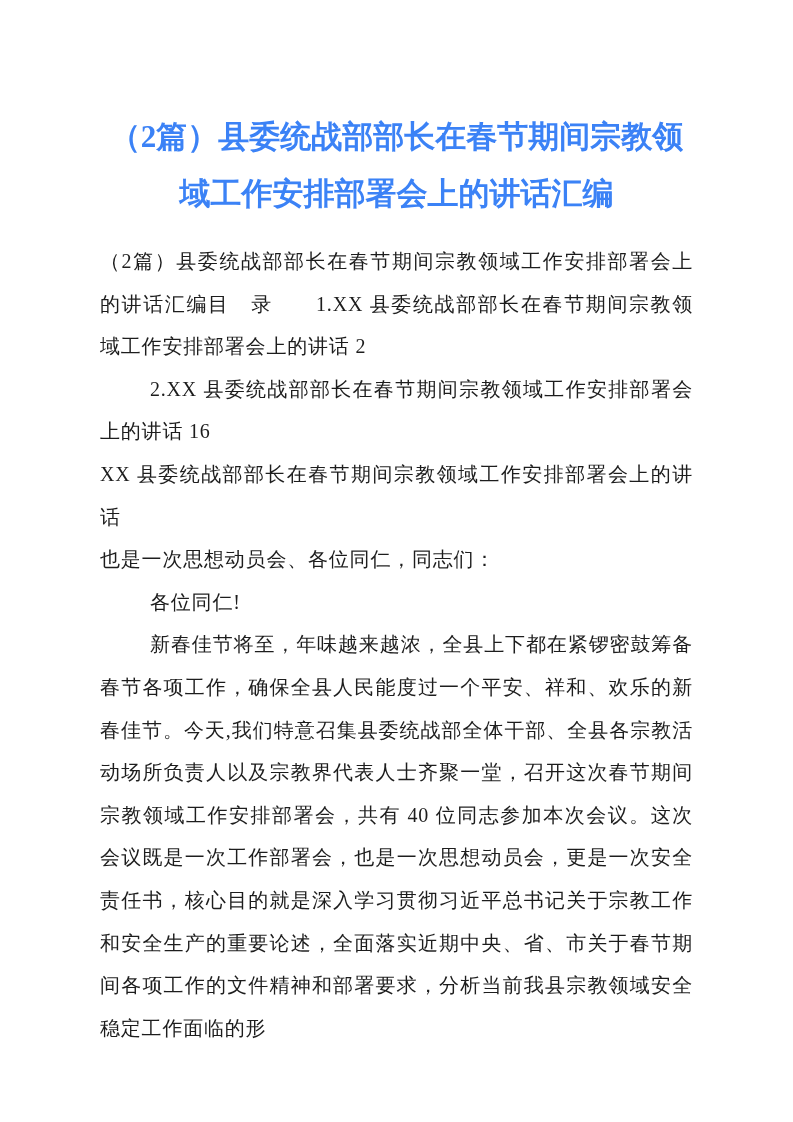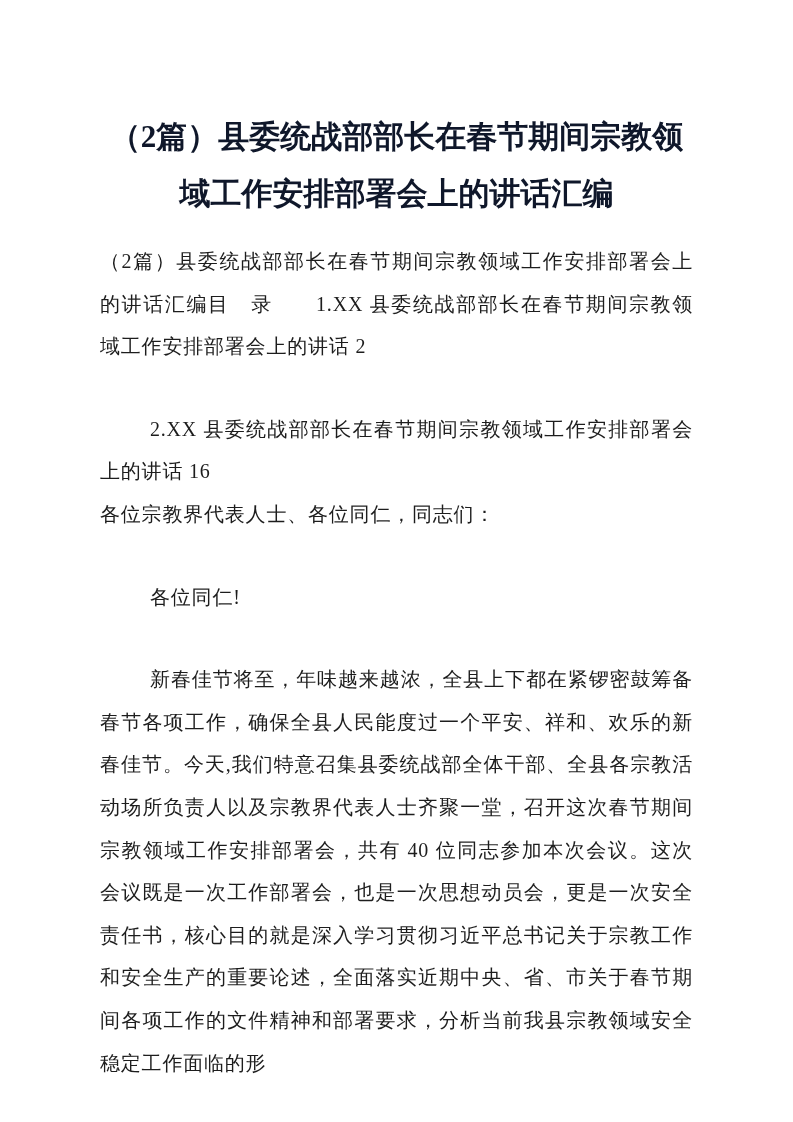--- a/index.html
+++ b/index.html
@@ -16,45 +16,45 @@
     background: #ffffff;
     overflow: hidden;
     font-family: "Liberation Serif", "DejaVu Serif", serif;
   }
   .doc-title {
     margin: 0 0 18px 0;
     font-size: 31px;
     line-height: 57px;
     font-weight: bold;
     text-align: center;
-    color: #0f172a;
+    color: #3b82f6;
     font-family: "Liberation Serif", "DejaVu Serif", serif;
   }
   .doc-body {
     color: #1d1d1d;
     font-size: 20px;
     line-height: 42.6px;
     letter-spacing: 0.8px;
     text-align: justify;
     text-justify: inter-ideograph;
   }
   .para {
     margin: 0;
   }
   .para.indent {
     text-indent: 2.5em;
-    margin-top: 40px;
   }
 </style>
 </head>
 <body>
 
 <div class="page">
   <h1 class="doc-title">（2篇）县委统战部部长在春节期间宗教领域工作安排部署会上的讲话汇编</h1>
 
   <div class="doc-body">
     <p class="para">（2篇）县委统战部部长在春节期间宗教领域工作安排部署会上的讲话汇编目　录　　1.XX 县委统战部部长在春节期间宗教领域工作安排部署会上的讲话 2</p>
     <p class="para indent">2.XX 县委统战部部长在春节期间宗教领域工作安排部署会上的讲话 16</p>
-    <p class="para">各位宗教界代表人士、各位同仁，同志们：</p>
+    <p class="para">XX 县委统战部部长在春节期间宗教领域工作安排部署会上的讲话</p>
+    <p class="para">也是一次思想动员会、各位同仁，同志们：</p>
     <p class="para indent">各位同仁!</p>
     <p class="para indent">新春佳节将至，年味越来越浓，全县上下都在紧锣密鼓筹备春节各项工作，确保全县人民能度过一个平安、祥和、欢乐的新春佳节。今天,我们特意召集县委统战部全体干部、全县各宗教活动场所负责人以及宗教界代表人士齐聚一堂，召开这次春节期间宗教领域工作安排部署会，共有 40 位同志参加本次会议。这次会议既是一次工作部署会，也是一次思想动员会，更是一次安全责任书，核心目的就是深入学习贯彻习近平总书记关于宗教工作和安全生产的重要论述，全面落实近期中央、省、市关于春节期间各项工作的文件精神和部署要求，分析当前我县宗教领域安全稳定工作面临的形</p>
   </div>
 </div>
 
 </body></html>

